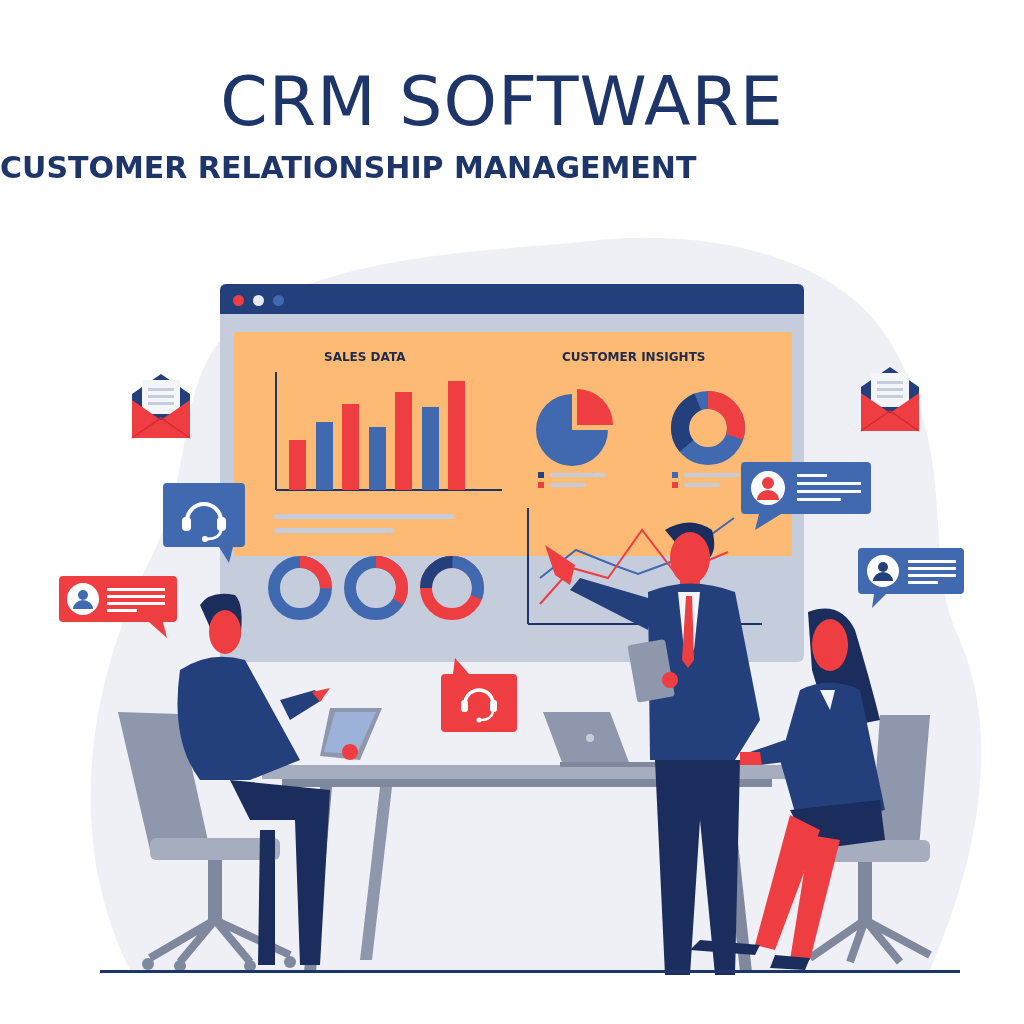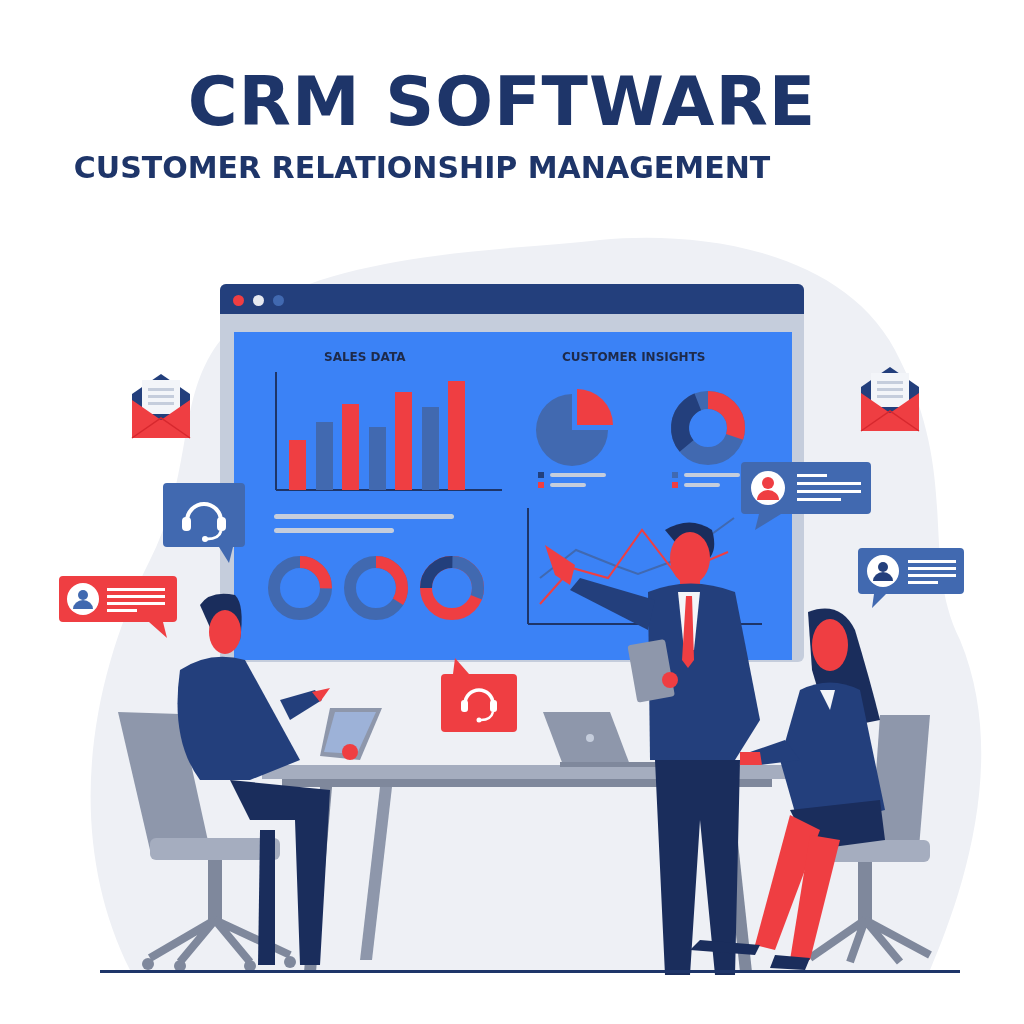--- a/index.html
+++ b/index.html
@@ -1,23 +1,23 @@
 <!DOCTYPE html>
 <html><head>
 <meta charset="utf-8">
 <style>
   html, body { margin: 0; padding: 0; }
   body { width: 1024px; height: 1024px; background: #ffffff; position: relative; overflow: hidden; font-family: "Liberation Sans", sans-serif; }
-  .title { position: absolute; left: 0; top: 62px; width: 1004px; text-align: center; font-family: "DejaVu Sans", sans-serif; font-weight: bold; font-size: 68px; letter-spacing: 1px; color: #1e3569; }
-  .subtitle { position: absolute; left: 0; top: 150px; width: 844px; text-align: center; font-family: "DejaVu Sans", sans-serif; font-weight: bold; font-size: 30px; color: #1e3569; }
+  .title { position: absolute; left: 0; top: 62px; width: 1004px; text-align: center; font-family: "DejaVu Sans", sans-serif; font-weight: normal; font-size: 68px; letter-spacing: 1px; color: #1e3569; }
+  .subtitle { position: absolute; left: 0; top: 150px; width: 844px; font-family: "DejaVu Sans", sans-serif; font-weight: bold; font-size: 30px; color: #1e3569; }
   .blob { position: absolute; }
   .window { position: absolute; left: 220px; top: 284px; width: 584px; height: 378px; background: #c5cddc; border-radius: 6px; }
   .winbar { position: absolute; left: 0; top: 0; width: 100%; height: 30px; background: #233f7c; border-radius: 6px 6px 0 0; }
   .dot { position: absolute; top: 11px; width: 11px; height: 11px; border-radius: 50%; }
-  .screen { position: absolute; left: 14px; top: 48px; width: 558px; height: 328px; background: #3b82f6; }
+  .screen { position: absolute; left: 14px; top: 48px; width: 558px; height: 224px; background: #fdba74; }
   .panel-title { position: absolute; font-family: "DejaVu Sans", sans-serif; font-size: 12px; font-weight: bold; color: #1e2a4a; }
   svg { position: absolute; overflow: visible; }
 </style>
 </head>
 <body>
 
 <div class="title">CRM SOFTWARE</div>
 <div class="subtitle">CUSTOMER RELATIONSHIP MANAGEMENT</div>
 
 <svg class="blob" style="left:0;top:0" width="1024" height="1024">

